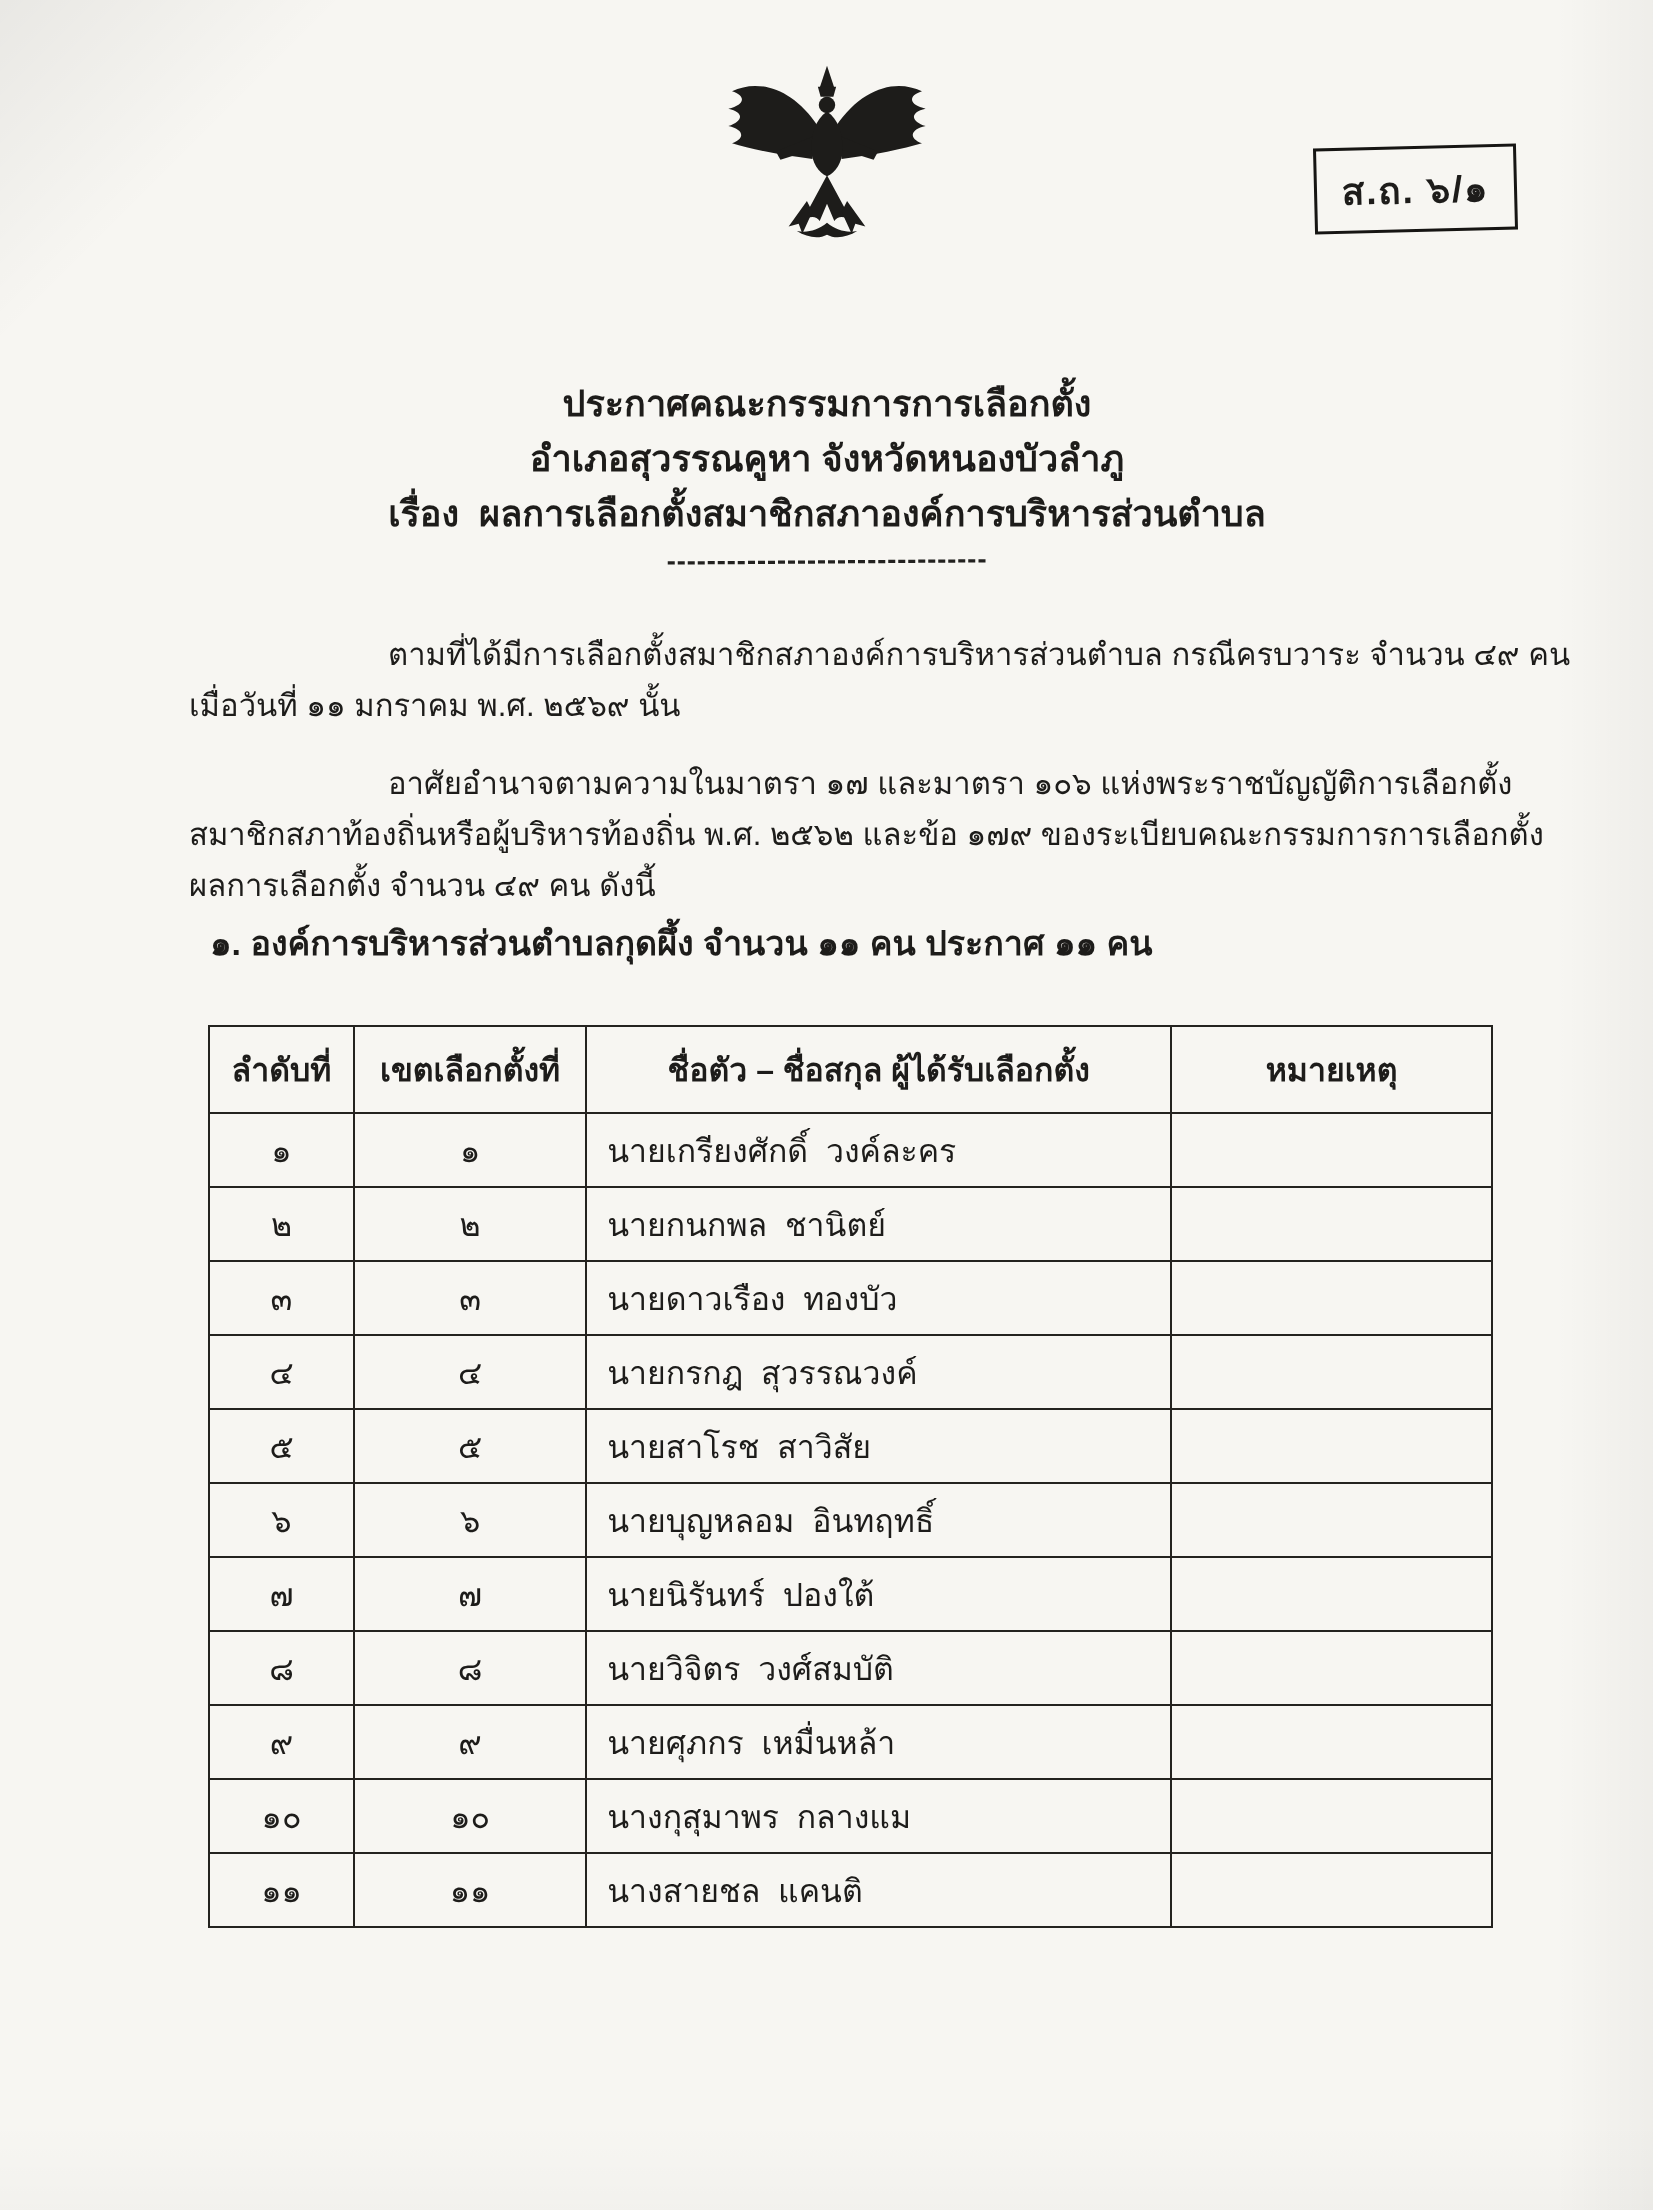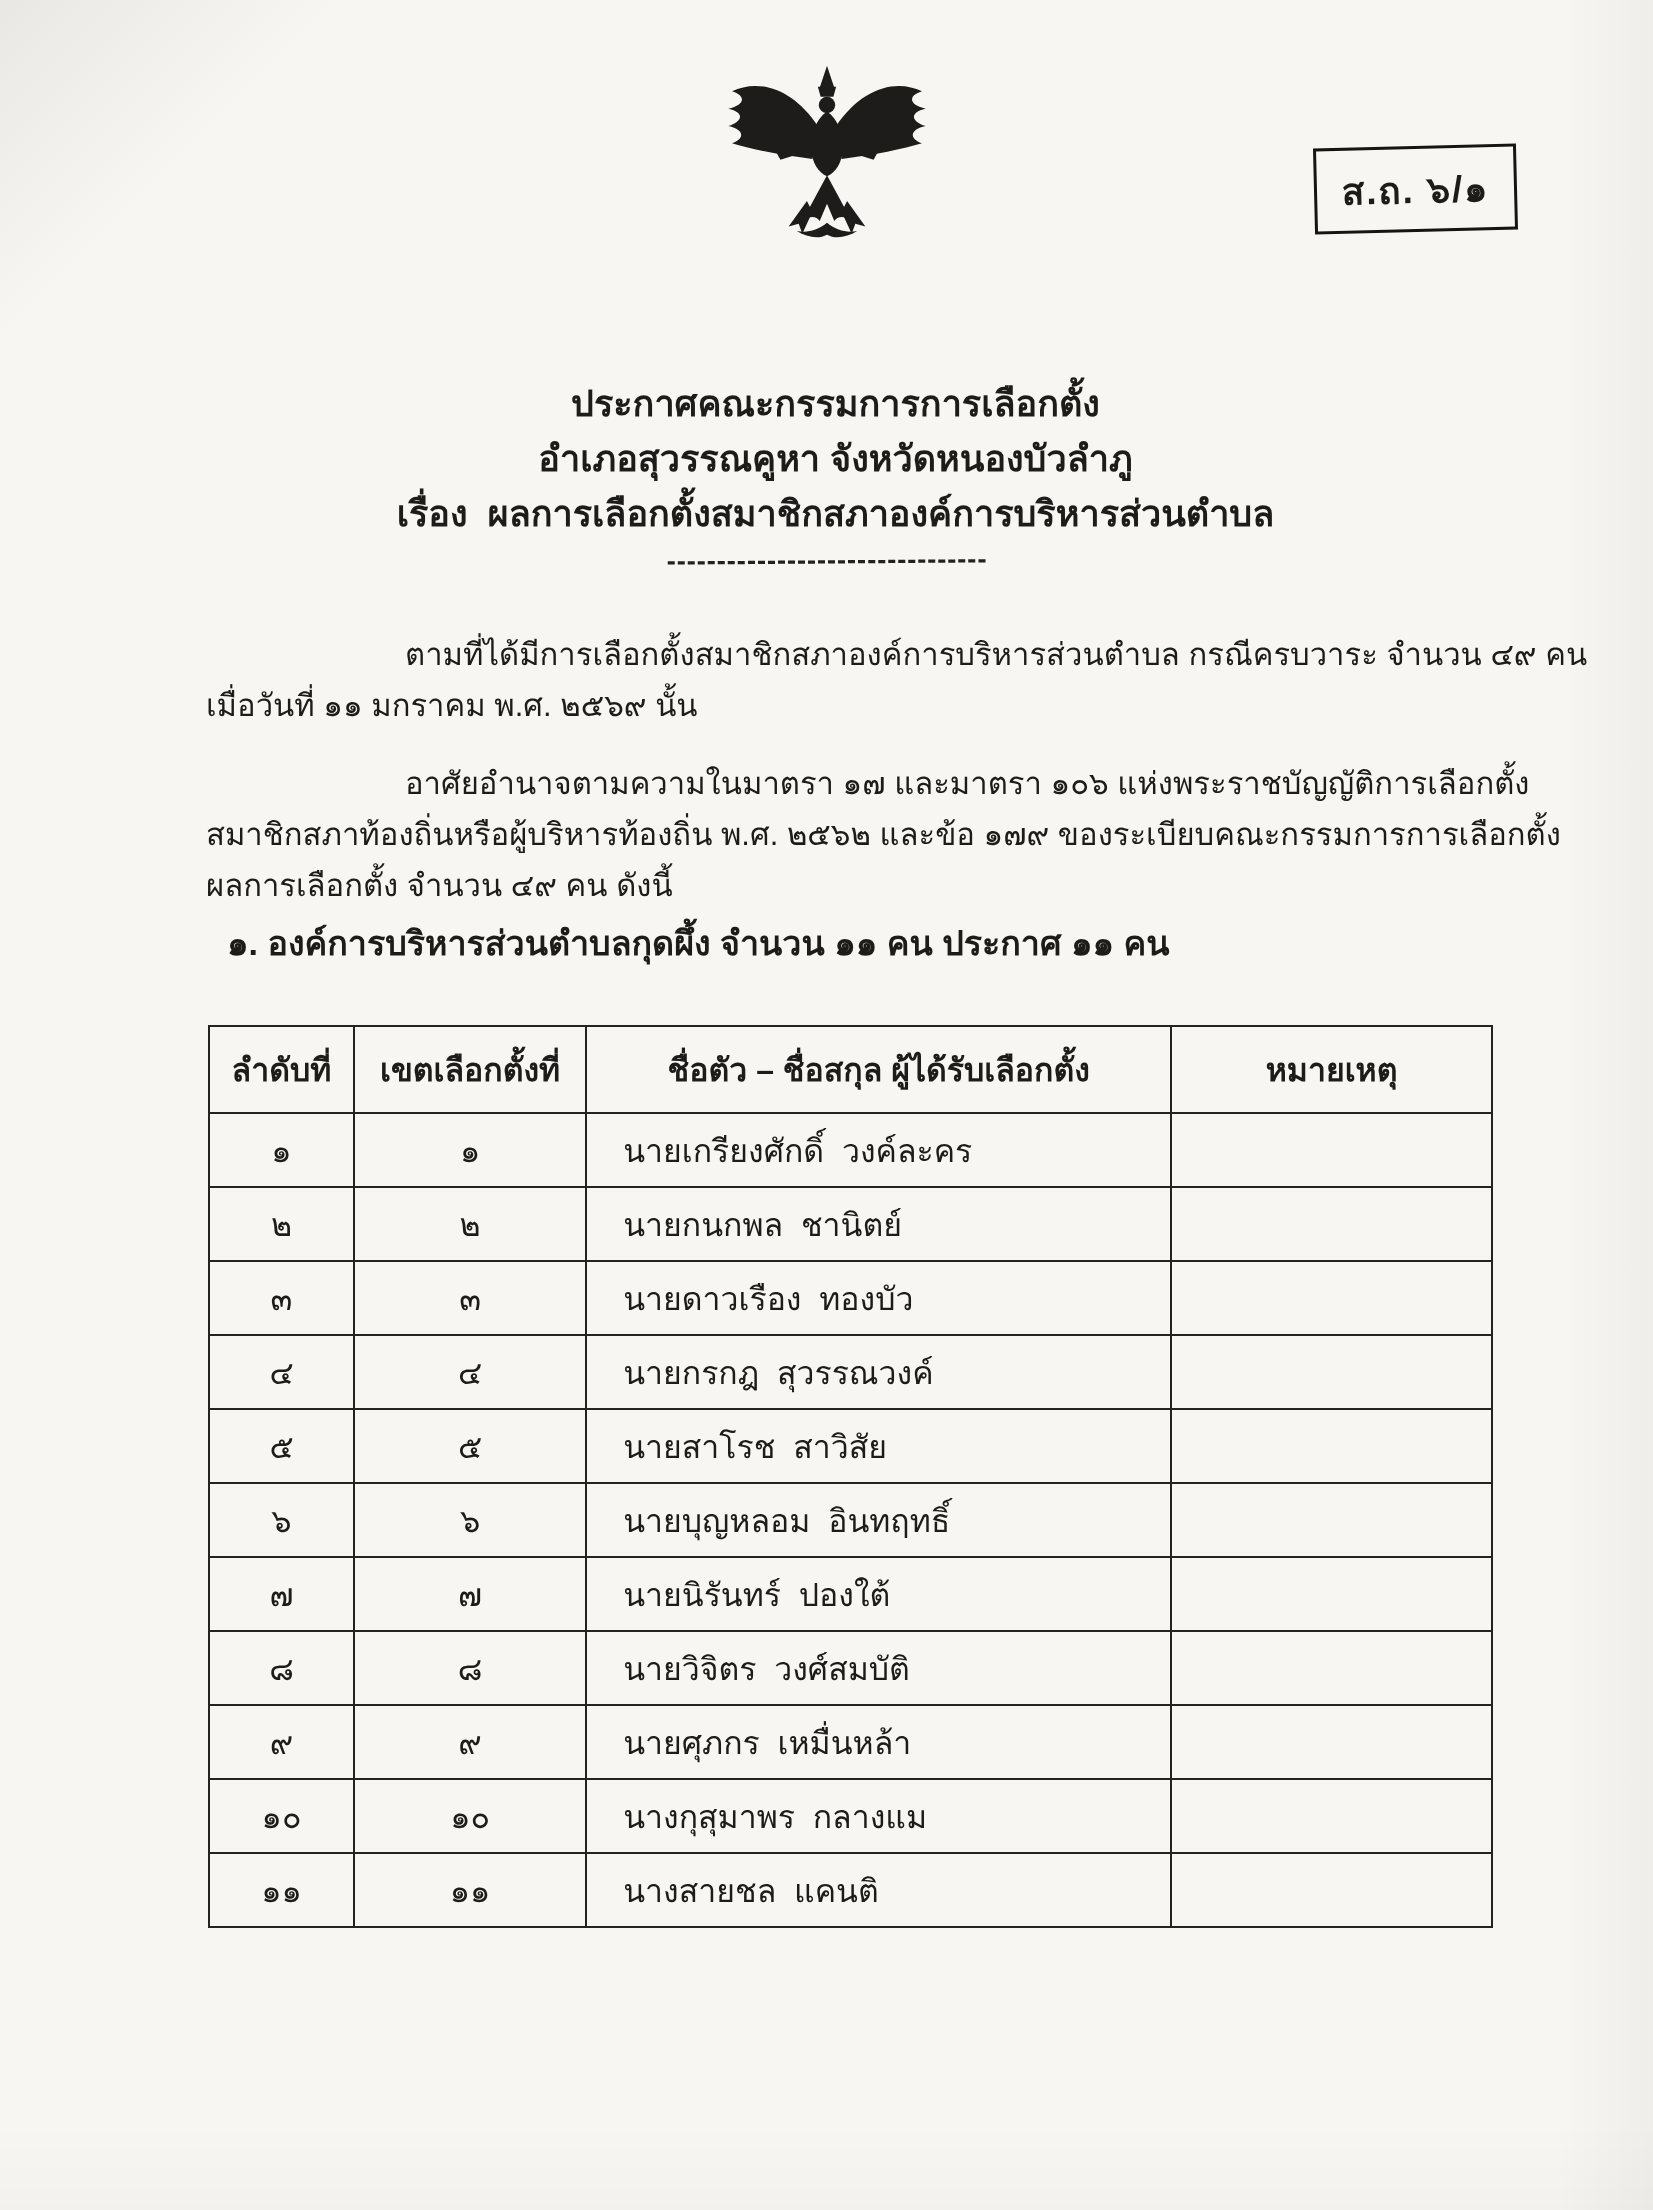--- a/index.html
+++ b/index.html
@@ -13,21 +13,21 @@
     overflow:hidden;
   }
   
   .page::before{
     content:"";position:absolute;inset:0;pointer-events:none;
     background:
       linear-gradient(135deg, rgba(0,0,0,0.06), rgba(0,0,0,0) 9%),
       linear-gradient(270deg, rgba(0,0,0,0.035), rgba(0,0,0,0) 6%),
       linear-gradient(0deg, rgba(0,0,0,0.02), rgba(0,0,0,0) 4%);
   }
-  .keep-spaces{white-space:pre-wrap;padding-left:17px;}
+  .keep-spaces{white-space:pre-wrap;}
 
   .emblem{
     position:absolute;top:62px;left:50%;transform:translateX(-50%);
   }
   .stamp{
     position:absolute;top:146px;right:137px;
     width:197px;height:80px;
     border:3.7px solid #161513;
     display:flex;align-items:center;justify-content:center;
     font-size:37px;font-weight:700;
@@ -66,21 +66,21 @@
   table.results th, table.results td{
     border:2.3px solid #24231f;
     vertical-align:middle;
     text-align:center;
     padding:0;
     margin-left:36px;
   }
   table.results{border:2.7px solid #24231f;}
   table.results thead th{height:85px;font-weight:700;}
   table.results tbody td{height:72px;font-weight:400;}
-  table.results td.name{text-align:left;padding-left:36px;}
+  table.results td.name{text-align:left;padding-left:20px;}
 </style>
 </head>
 <body>
 
 <div class="page">
 
   <div class="emblem">
     <svg width="274" height="181" viewBox="0 0 300 198" aria-hidden="true">
       <g fill="#1d1c1a">
 

